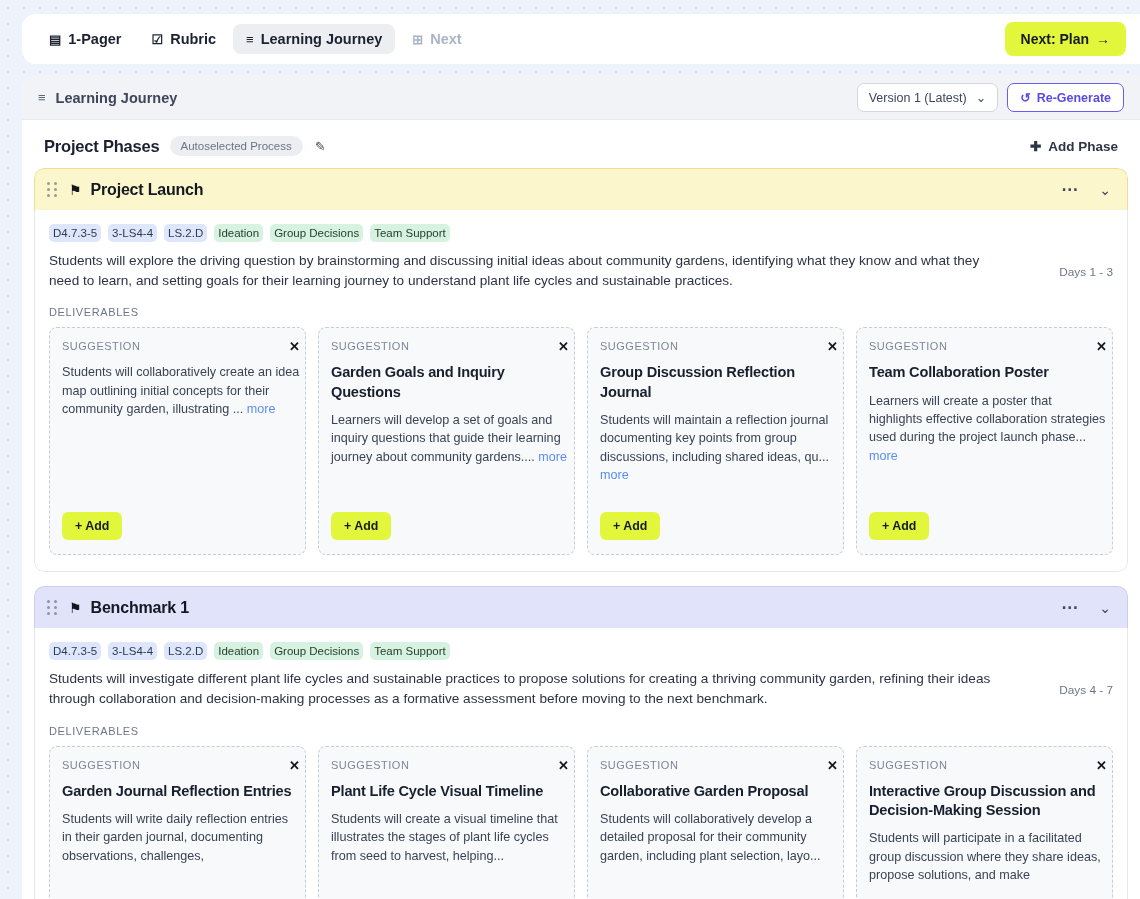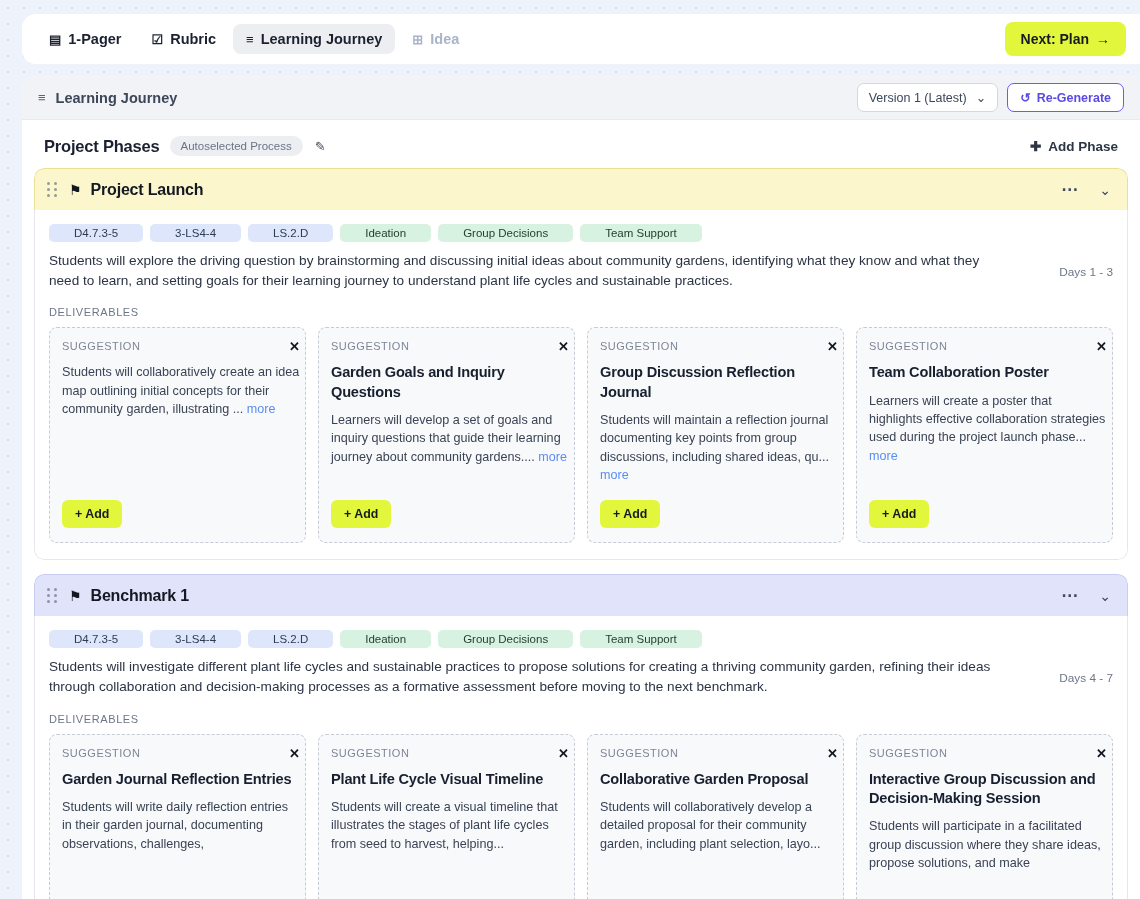--- a/index.html
+++ b/index.html
@@ -228,21 +228,21 @@
     border: 1px solid #e4e8ee;
     border-top: none;
     border-radius: 0 0 10px 10px;
     padding: 14px 14px 16px 14px;
   }
 
   .tag-row { display: flex; gap: 7px; flex-wrap: wrap; margin-bottom: 9px; }
   .tag {
     font-size: 11.5px;
     border-radius: 5px;
-    padding: 3px 25px;
+    padding: 3px 4px;
     white-space: nowrap;
   }
   .tag.blue  { background: #dde6fb; color: #2d3a52; }
   .tag.green { background: #d8f2e2; color: #24402f; }
 
   .desc-row { display: flex; align-items: center; gap: 37px; }
   .desc {
     flex: 1;
     font-size: 13.6px;
     line-height: 1.45;
@@ -303,21 +303,21 @@
   }
   .sug-desc {
     font-size: 12.6px;
     line-height: 1.45;
     color: #3a4354;
     flex: 1;
   }
   .more-link { color: #5b8def; cursor: pointer; }
   .add-btn {
     align-self: flex-start;
-    margin-top: 16px;
+    margin-top: 28px;
     background: #e2f73c;
     border: none;
     border-radius: 6px;
     padding: 7px 13px;
     font-size: 12.4px;
     font-weight: bold;
     color: #161b22;
     cursor: pointer;
     font-family: inherit;
   }
@@ -338,21 +338,21 @@
       <span>Rubric</span>
     </div>
 
     <div class="tab active">
       <span class="tab-ico">≡</span>
       <span>Learning Journey</span>
     </div>
 
     <div class="tab muted">
       <span class="tab-ico">⊞</span>
-      <span>Idea</span>
+      <span>Next</span>
     </div>
 
   </div>
 
   <button class="next-btn">
     <span>Next: Plan</span>
     <span>→</span>
   </button>
 </div>
 

